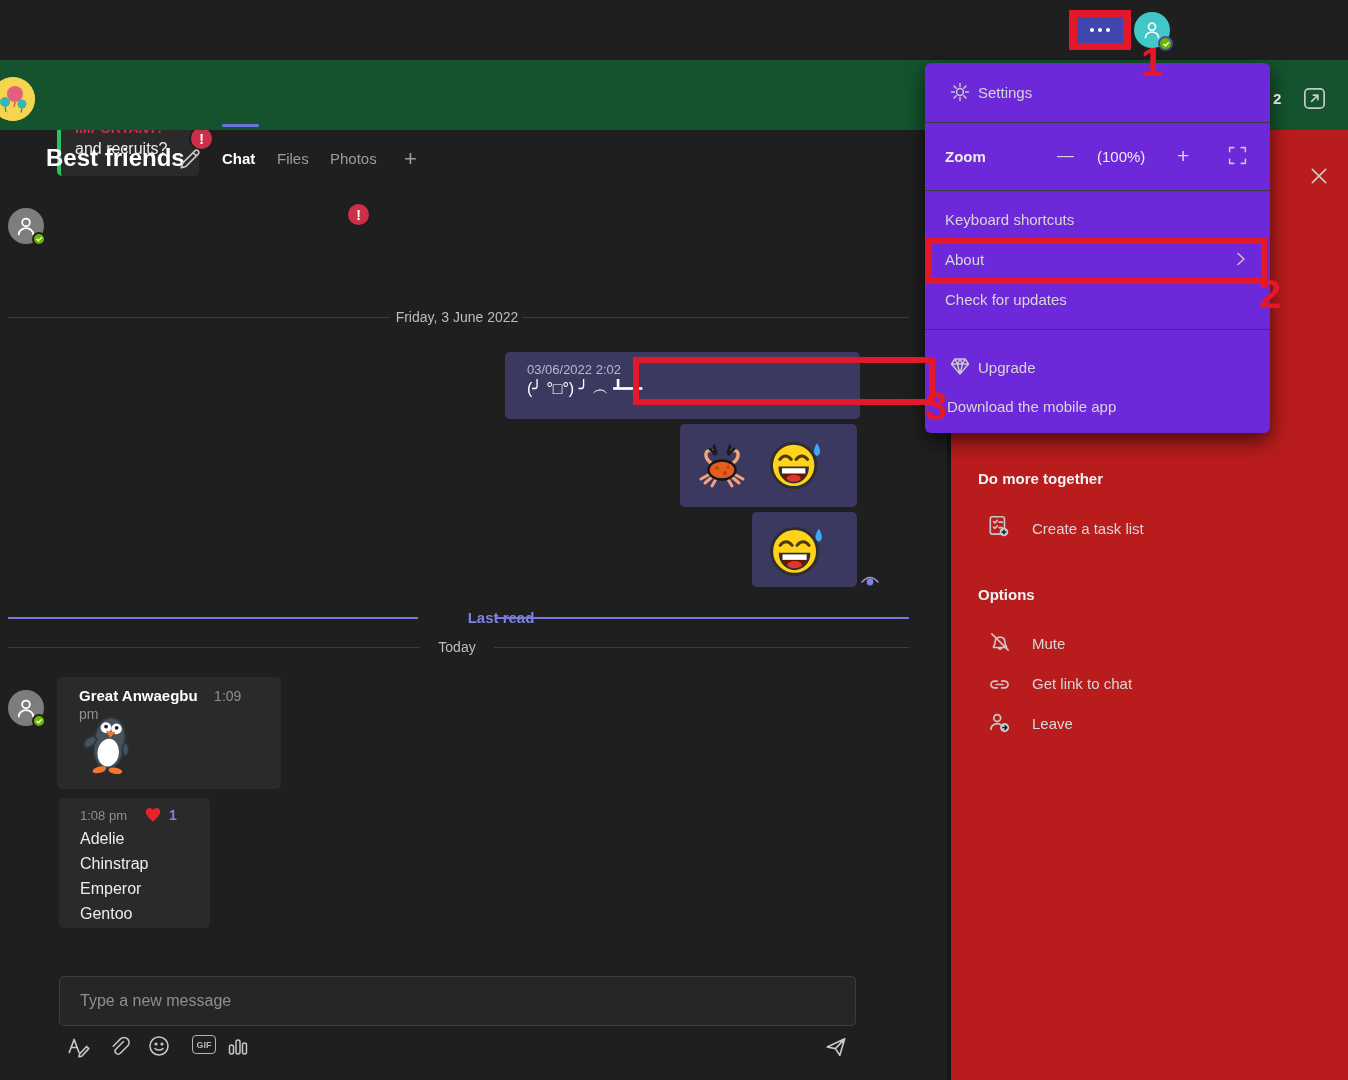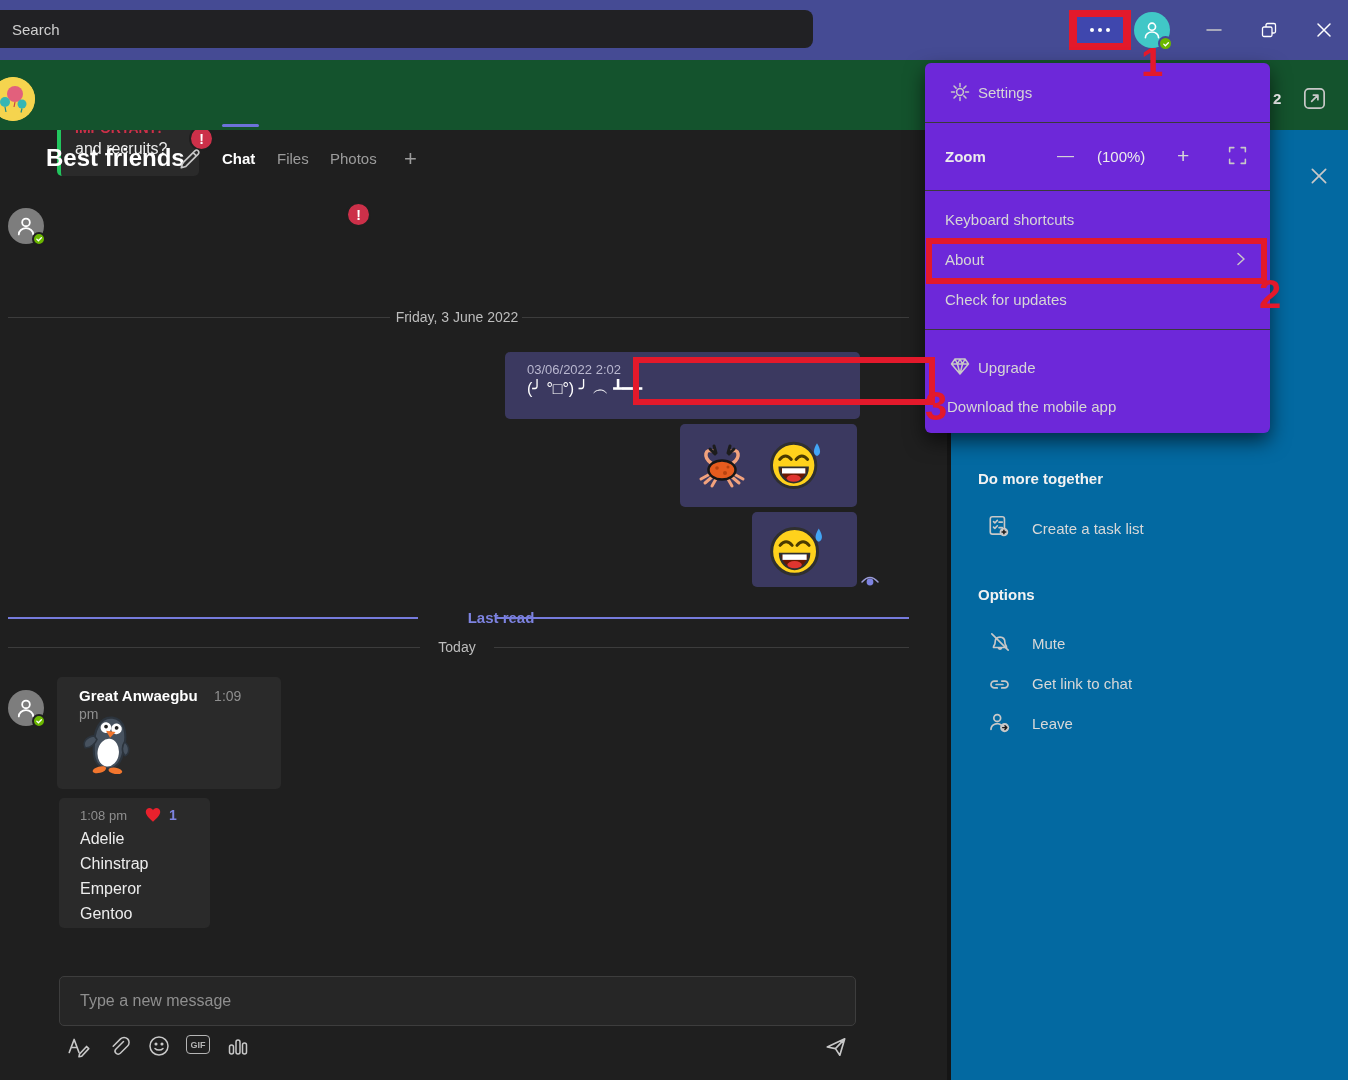--- a/index.html
+++ b/index.html
@@ -51,21 +51,21 @@
   .lastread-line { position:absolute; height:2px; background:#767bdd; }
   .lastread-text { position:absolute; font-size:15px; font-weight:bold; color:#7d83e0; text-align:center;margin-left:44px; }
 
   
   .compose-box { position:absolute; left:59px; top:846px; width:797px; height:50px; background:#262626; border:1px solid #3d3d3d; border-radius:5px; }
   .compose-box input { width:100%; height:100%; background:transparent; border:none; outline:none; color:#e8e8e8; font-size:16px; padding:0 20px; font-family:"Liberation Sans", sans-serif; }
   .compose-box input::placeholder { color:#8f8f8f; }
   .cicon { position:absolute; top:905px; display:flex; align-items:center; justify-content:center; }
 
   
-  .right-panel { position:absolute; left:947px; top:130px; width:401px; height:950px; background:#0369a1; border-top-left-radius:10px; border-left:4px solid #151515; z-index:6; }
+  .right-panel { position:absolute; left:947px; top:130px; width:401px; height:950px; background:#b91c1c; border-top-left-radius:10px; border-left:4px solid #151515; z-index:6; }
   .panel-h { position:absolute; font-size:15px; font-weight:bold; color:#f2f2f2; }
   .panel-item { position:absolute; font-size:15px; color:#d8d8d8; }
 
   
   .menu { position:absolute; left:925px; top:63px; width:345px; height:370px; background:#6d28d9; border-radius:6px; box-shadow:0 8px 20px rgba(0,0,0,.6); z-index:21; }
   .menu-item { position:absolute; font-size:15px; color:#d6d6d6; }
   .menu-div { position:absolute; left:0; width:345px; height:1px; background:#3a3a3a; }
   .submenu { position:absolute; left:633px; top:160px; width:301px; height:244px; background:#262626; border-radius:5px; box-shadow:0 8px 20px rgba(0,0,0,.6); z-index:22; }
   .red-frame { position:absolute; border:6px solid #e3192b; z-index:30; }
   .anno-num { position:absolute; color:#e3192b; font-size:40px; font-weight:800; z-index:40; line-height:1; }
@@ -211,56 +211,37 @@
         </svg>
     </div>
     <div class="cicon" style="left:148px;">
       <svg width="22" height="22" viewBox="0 0 22 22" class="svg-s">
           <circle cx="11" cy="11" r="9"></circle>
           <circle cx="8" cy="9" r="0.8" fill="#c8c8c8"></circle>
           <circle cx="14" cy="9" r="0.8" fill="#c8c8c8"></circle>
           <path d="M7 13.5 a5 4 0 0 0 8 0"></path>
         </svg>
     </div>
-    <div class="cicon" style="left:186px;">
+    <div class="cicon" style="left:192px;">
       <div class="gif-badge">GIF</div>
     </div>
     <div class="cicon" style="left:227px;">
       <svg width="22" height="24" viewBox="0 0 22 22" class="svg-s">
           <rect x="2.5" y="9" width="4" height="9" rx="2"></rect>
           <rect x="9" y="4" width="4" height="14" rx="2"></rect>
           <rect x="15.5" y="7" width="4" height="11" rx="2"></rect>
         </svg>
     </div>
     <div class="cicon" style="left:824px;">
       <svg width="24" height="24" viewBox="0 0 22 22" class="svg-s">
           <path d="M3 11 L19 3.5 L14.5 18.5 L10.5 12.5 Z M10.5 12.5 L19 3.5"></path>
         </svg>
     </div>
   </div>
 
-  <div class="titlebar">
-    <input class="search-box" type="text" placeholder="Search" style="">
-    <div class="win-btn" style="left:1196px;">
-      <svg width="18" height="18" viewBox="0 0 18 18" class="svg-s">
-          <path d="M2 9 h14"></path>
-        </svg>
-    </div>
-    <div class="win-btn" style="left:1251px;">
-      <svg width="18" height="18" viewBox="0 0 18 18">
-          <rect x="6" y="2.5" width="9.5" height="9.5" rx="1.5" stroke="#fff" stroke-width="1.3" fill="none"></rect>
-          <rect x="2.5" y="6" width="9.5" height="9.5" rx="1.5" stroke="#fff" stroke-width="1.3" fill="#454b94"></rect>
-        </svg>
-    </div>
-    <div class="win-btn" style="left:1306px;">
-      <svg width="18" height="18" viewBox="0 0 18 18" class="svg-s" style="stroke:#fff;">
-          <path d="M3 3 L15 15 M15 3 L3 15"></path>
-        </svg>
-    </div>
-  </div>
   <div class="red-box-1">
     <div class="more-inner">
       <div class="dot"></div>
         <div class="dot"></div>
         <div class="dot"></div>
     </div>
   </div>
   <div class="avatar-self">
     <svg width="22" height="22" viewBox="0 0 20 20" class="svg-s" style="stroke:#fff;">
         <circle cx="10" cy="7" r="3.2"></circle>

